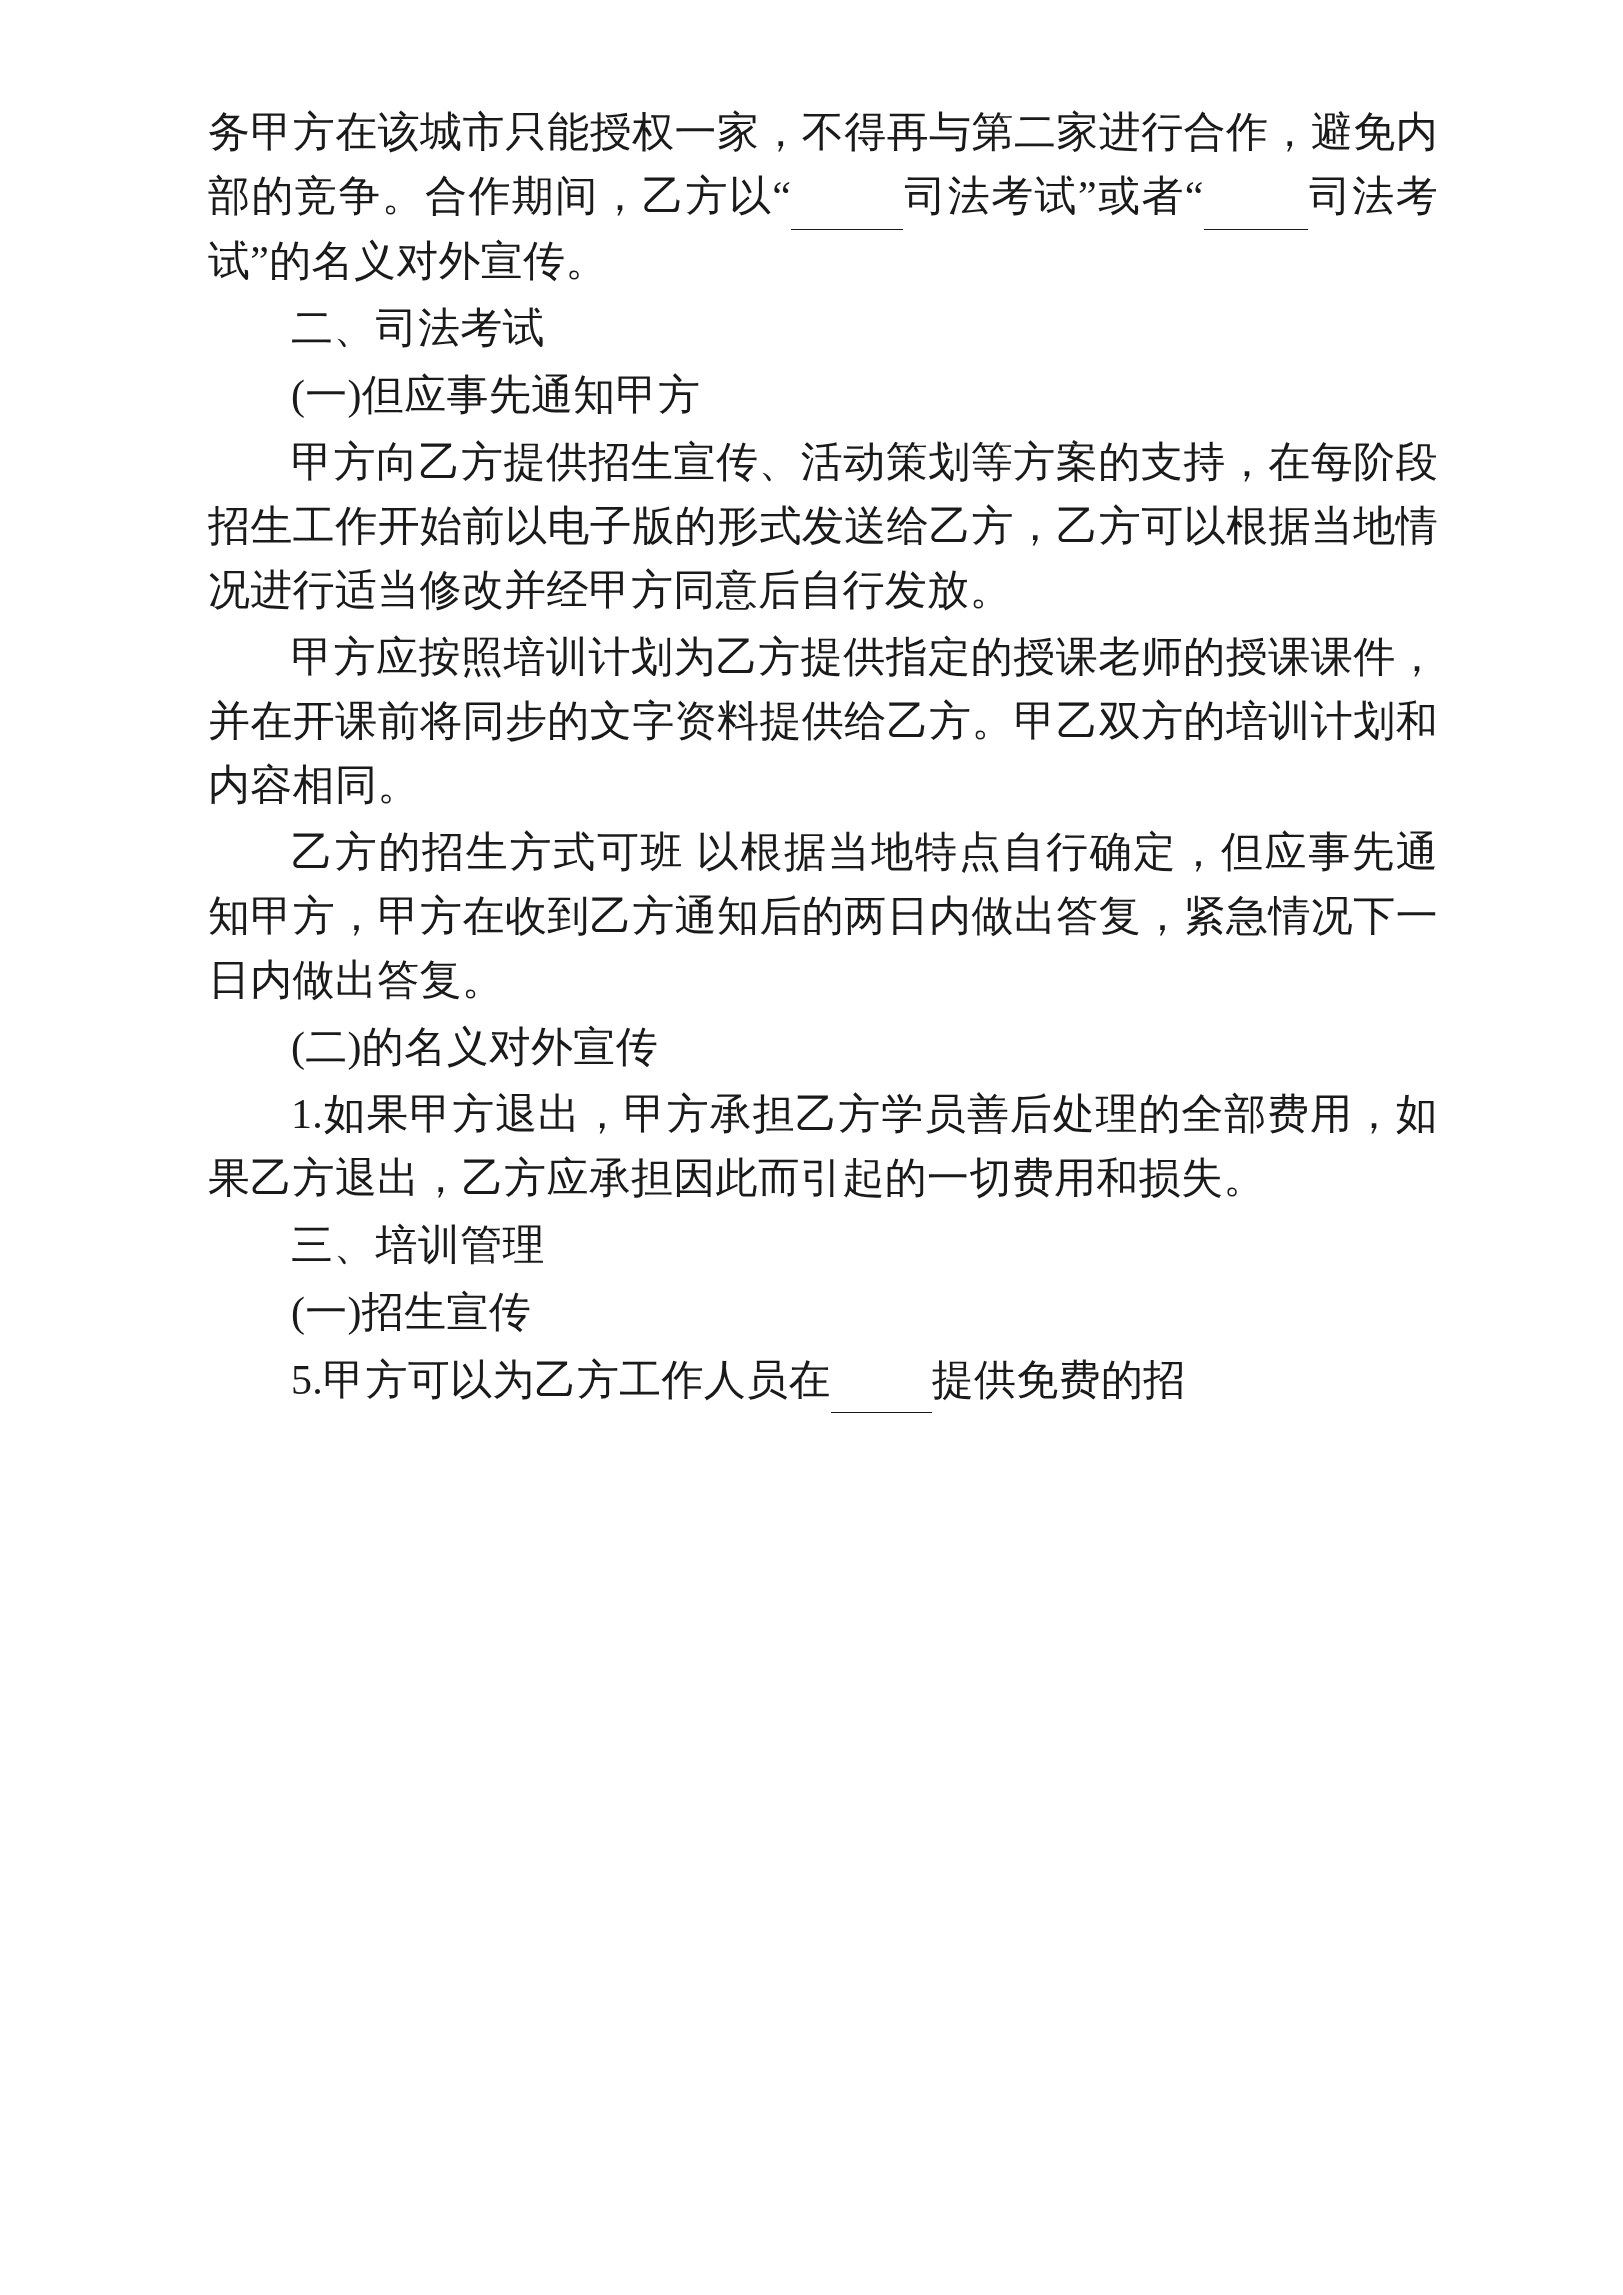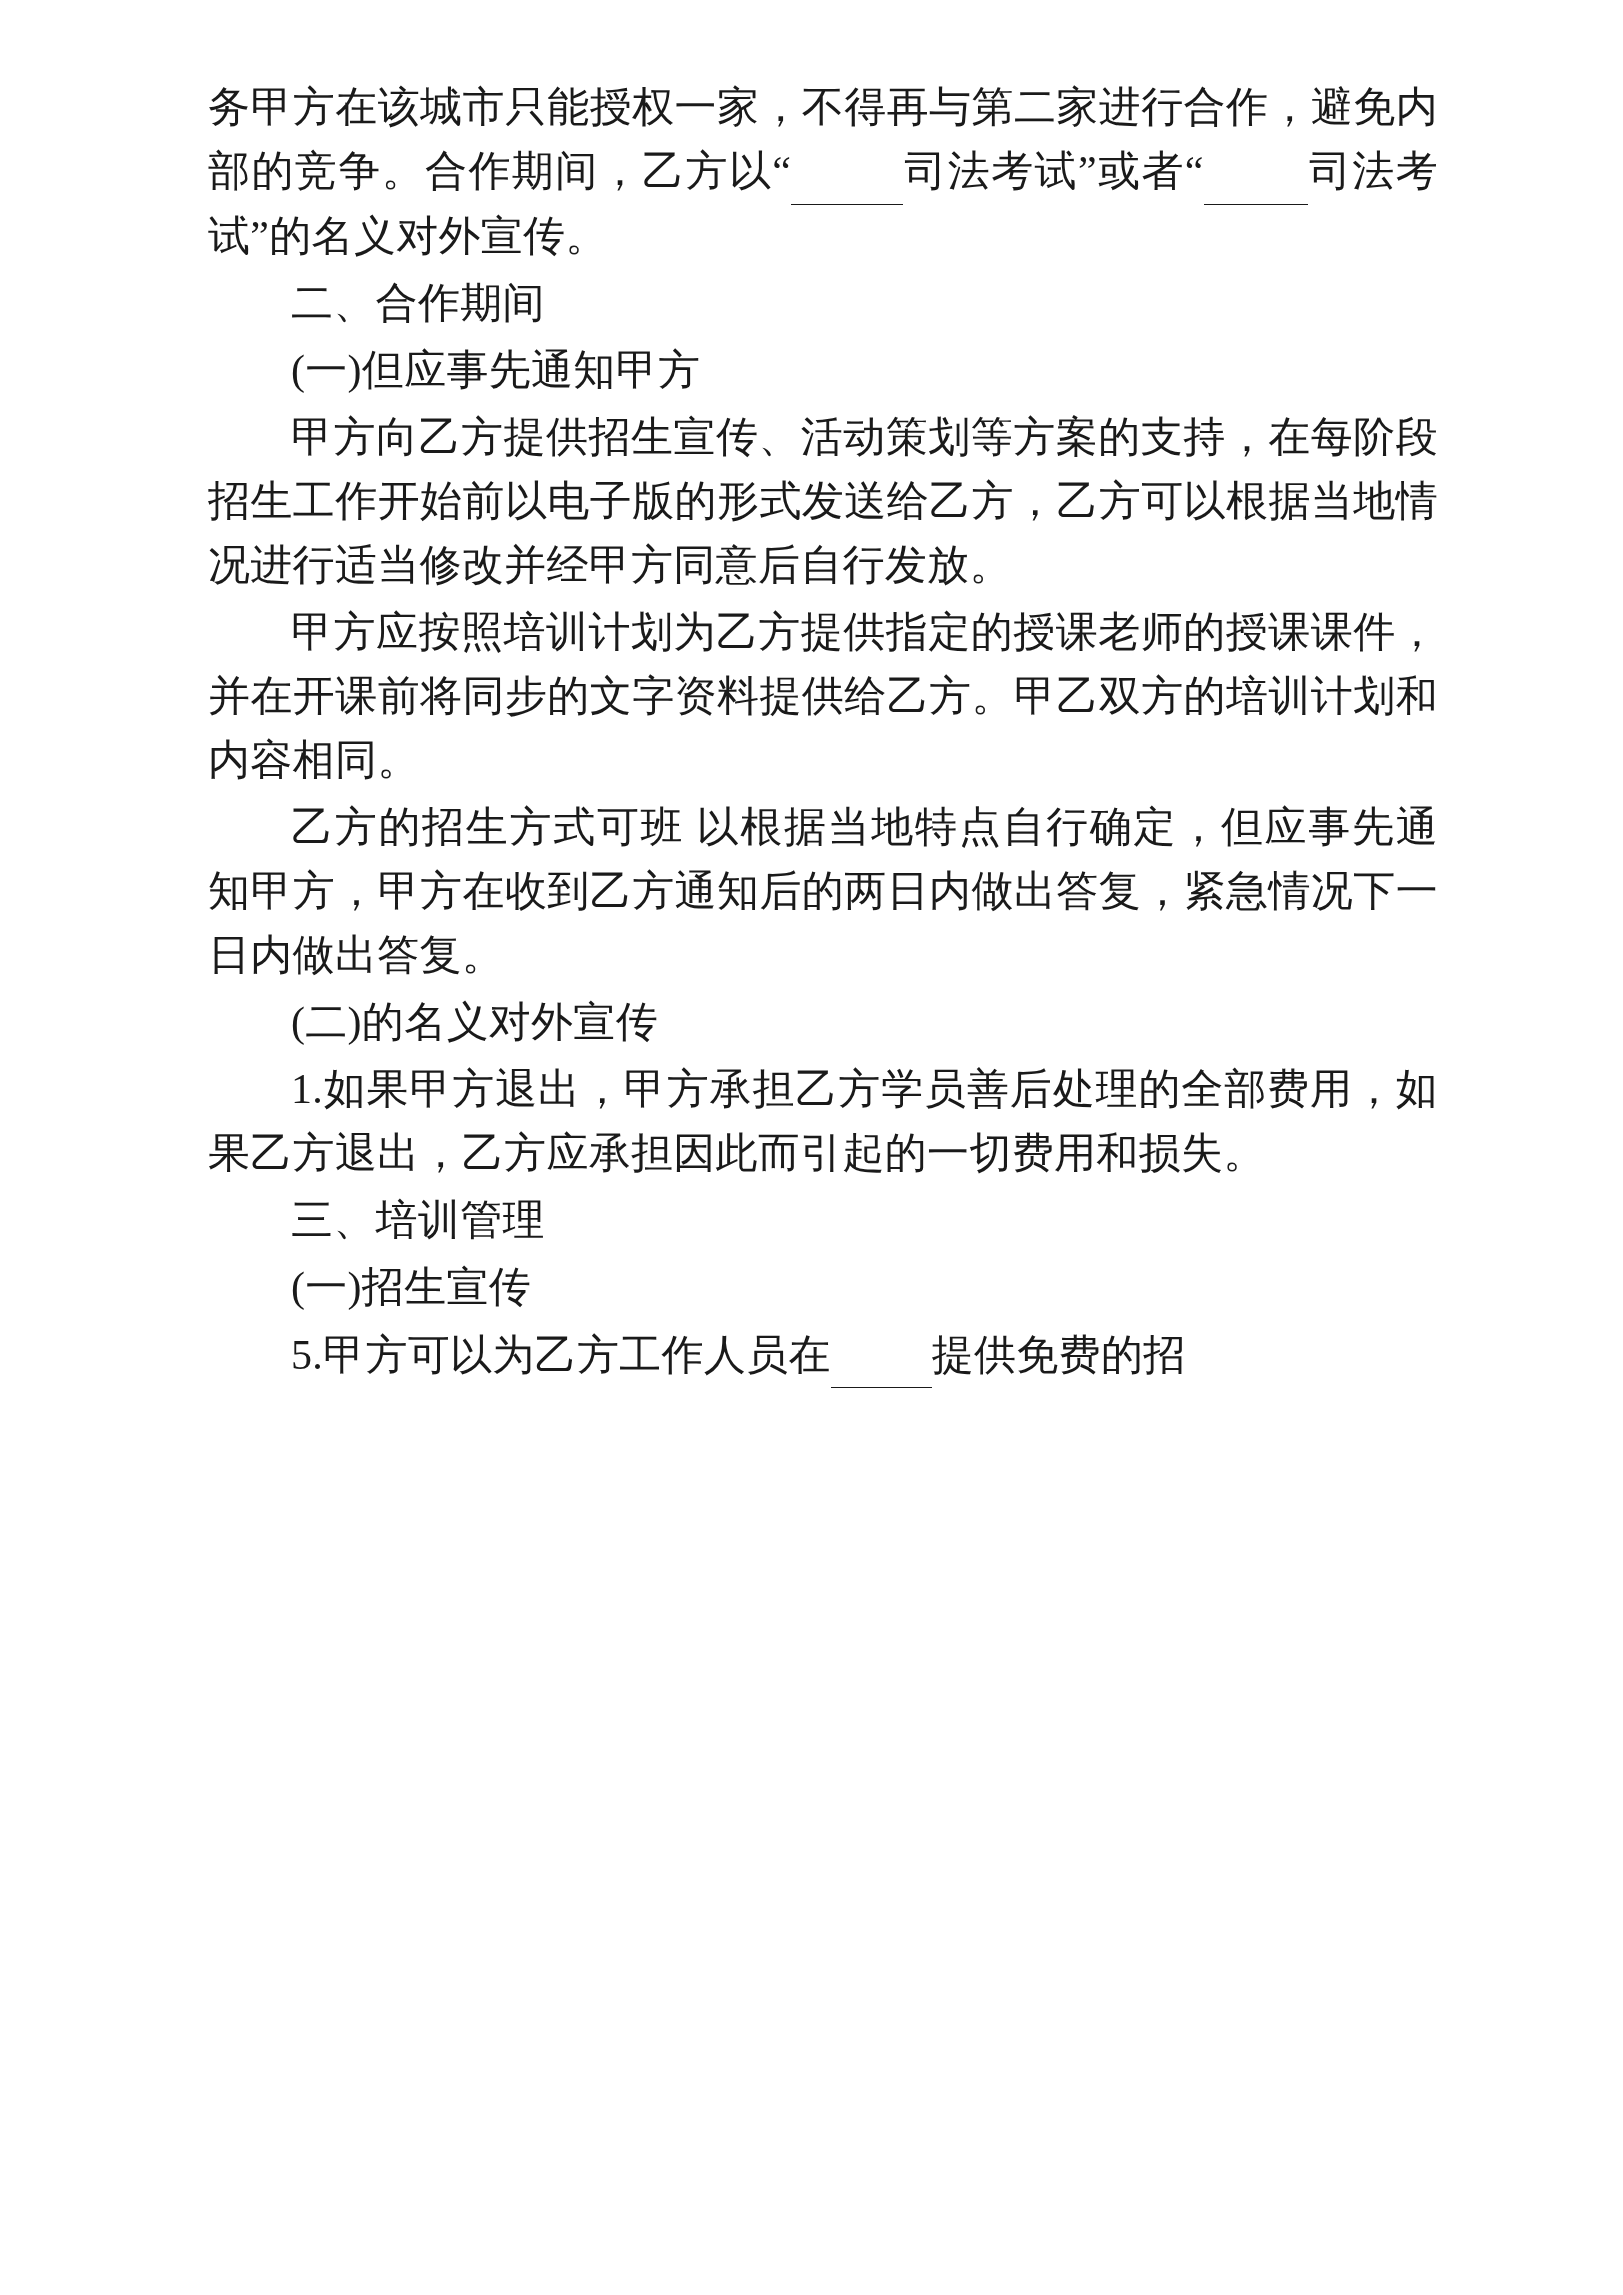--- a/index.html
+++ b/index.html
@@ -12,21 +12,21 @@
     height: 2295px;
     font-family: "Liberation Serif", "DejaVu Serif", serif;
     color: #1a1a1a;
     -webkit-font-smoothing: antialiased;
   }
   .page {
     position: relative;
     width: 1623px;
     height: 2295px;
     box-sizing: border-box;
-    padding: 76px 185px 129px 208px;
+    padding: 101px 185px 129px 208px;
     background: #ffffff;
   }
   .doc-body {
     font-size: 42px;
     line-height: 1.52;
     letter-spacing: 0.3px;
     text-align: justify;
     text-justify: inter-ideograph;
   }
   p.para {
@@ -45,21 +45,21 @@
   .b-long { width: 112px; }
   .b-mid  { width: 104px; }
   .b-short{ width: 101px; }
 </style>
 </head>
 <body>
 
 <div class="page">
   <div class="doc-body" id="doc-body">
       <p class="para"><span>务甲方在该城市只能授权一家，不得再与第二家进行合作，避免内部的竞争。合作期间，乙方以“</span><span class="blank b-long">&nbsp;</span><span>司法考试”或者“</span><span class="blank b-mid">&nbsp;</span><span>司法考试”的名义对外宣传。</span></p>
-      <p class="para indent"><span>二、合作期间</span></p>
+      <p class="para indent"><span>二、司法考试</span></p>
       <p class="para indent"><span>(一)但应事先通知甲方</span></p>
       <p class="para indent"><span>甲方向乙方提供招生宣传、活动策划等方案的支持，在每阶段招生工作开始前以电子版的形式发送给乙方，乙方可以根据当地情况进行适当修改并经甲方同意后自行发放。</span></p>
       <p class="para indent"><span>甲方应按照培训计划为乙方提供指定的授课老师的授课课件，并在开课前将同步的文字资料提供给乙方。甲乙双方的培训计划和内容相同。</span></p>
       <p class="para indent"><span>乙方的招生方式可班 以根据当地特点自行确定，但应事先通知甲方，甲方在收到乙方通知后的两日内做出答复，紧急情况下一日内做出答复。</span></p>
       <p class="para indent"><span>(二)的名义对外宣传</span></p>
       <p class="para indent"><span>1.如果甲方退出，甲方承担乙方学员善后处理的全部费用，如果乙方退出，乙方应承担因此而引起的一切费用和损失。</span></p>
       <p class="para indent"><span>三、培训管理</span></p>
       <p class="para indent"><span>(一)招生宣传</span></p>
       <p class="para indent"><span>5.甲方可以为乙方工作人员在</span><span class="blank b-short">&nbsp;</span><span>提供免费的招</span></p>
     </div>

